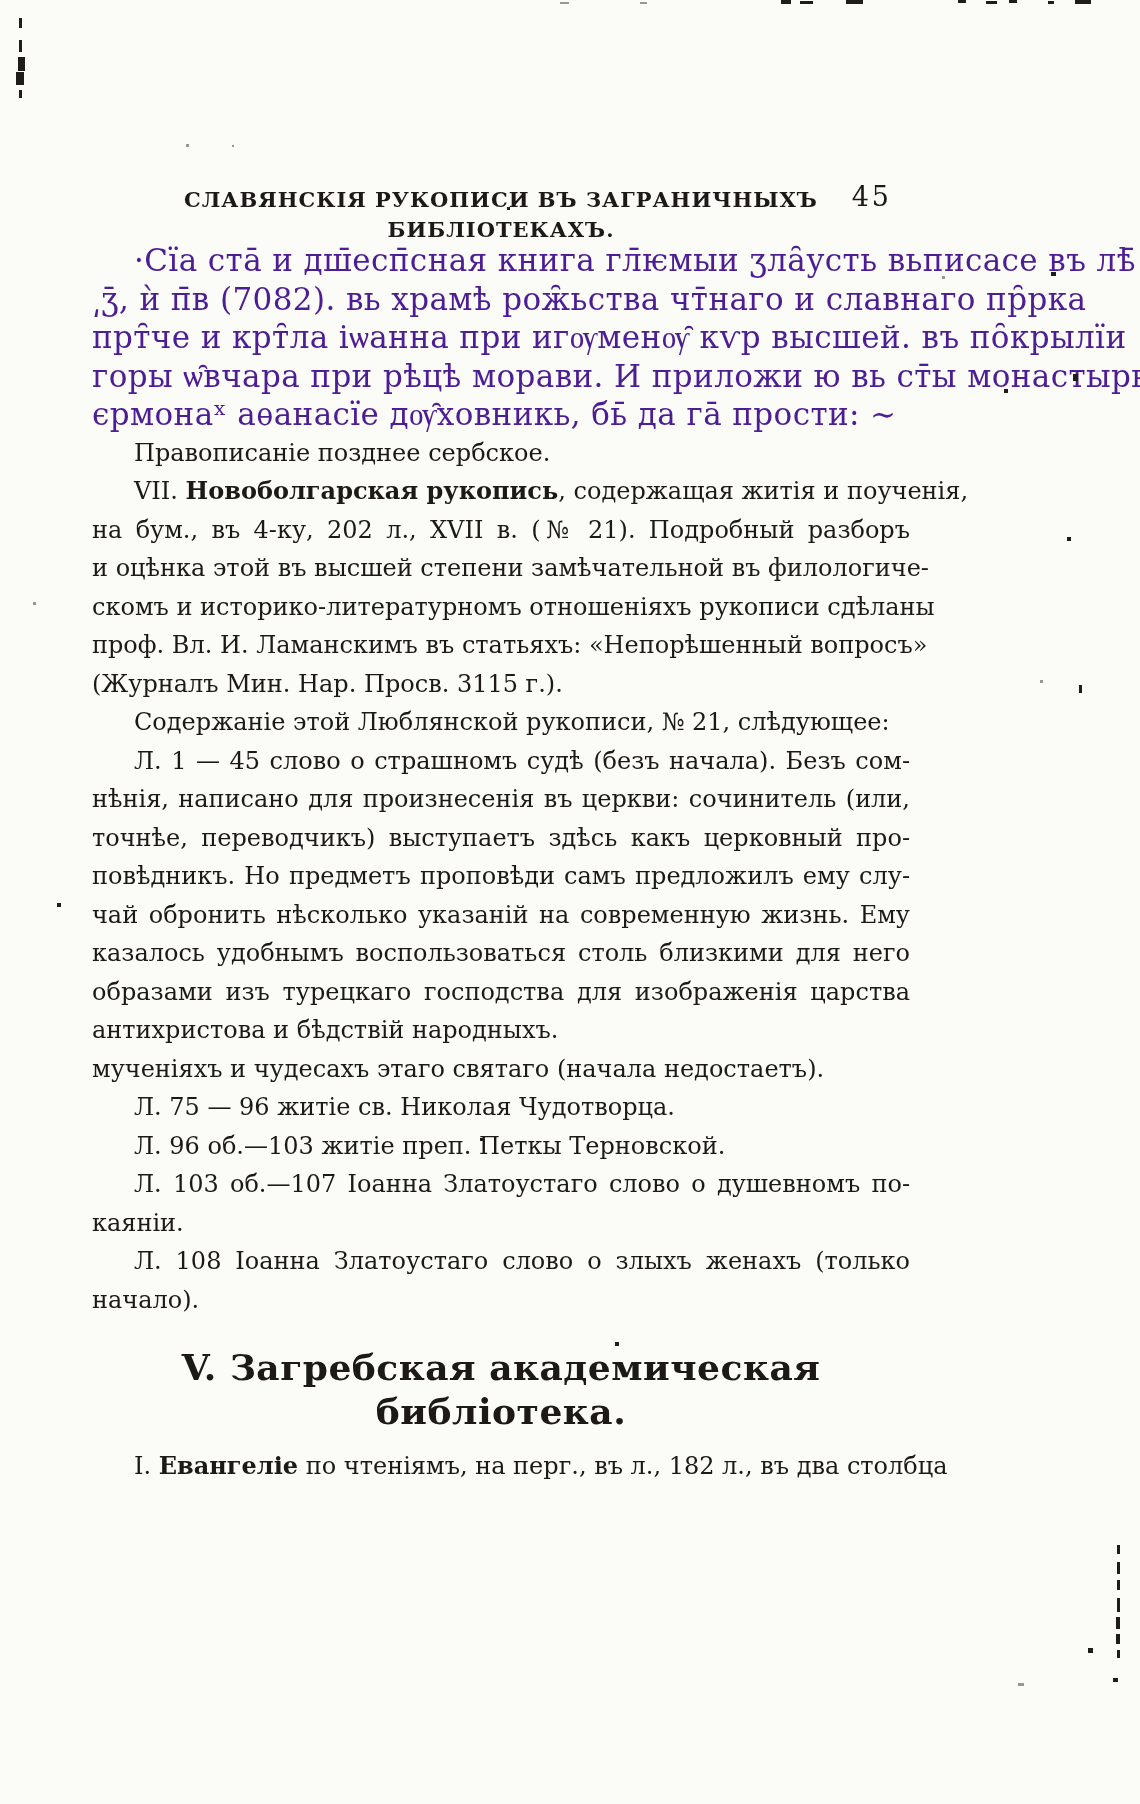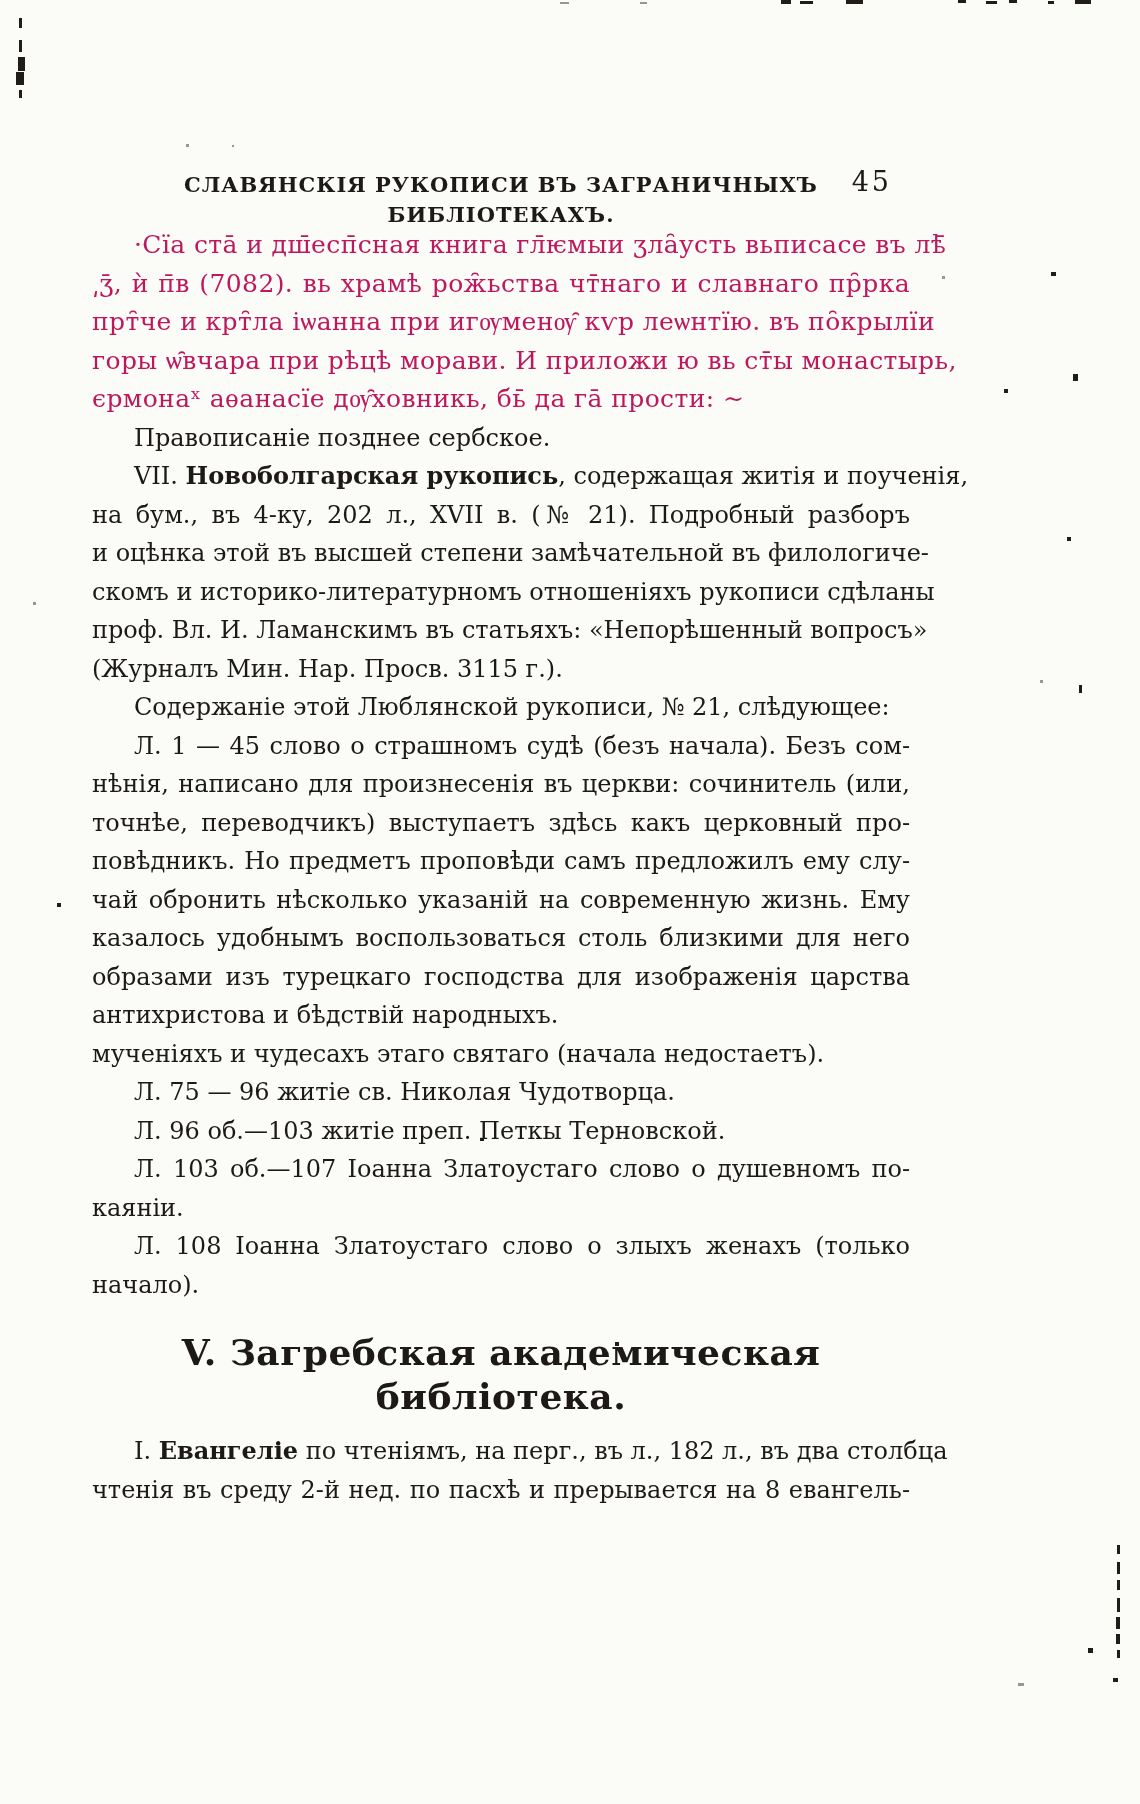--- a/index.html
+++ b/index.html
@@ -6,21 +6,21 @@
   body{
     width:1140px;height:1804px;
     background:#fbfbf8;
     font-family:"DejaVu Serif","Liberation Serif",serif;
     color:#1c1916;
     position:relative;
     overflow:hidden;
   }
   .page-column{
     position:absolute;
-    left:92px;top:170px;
+    left:92px;top:185px;
     width:818px;
   }
   .running-header{
     position:relative;
     height:32px;
     margin-bottom:24px;
   }
   .running-title{
     text-align:center;
     font-weight:bold;
@@ -41,23 +41,23 @@
     height:38.5px;
     text-align:justify;
     text-align-last:justify;
     white-space:nowrap;
   }
   .line.end{
     text-align-last:left;
   }
   .line.indent{padding-left:42px;}
   .cs .line{
-    font-size:25px;
+    font-size:31px;
     letter-spacing:0.4px;
-    color:#be185d;
+    color:#4c1d95;
   }
   .bold{font-weight:bold;}
   .section-heading{
     font-size:36px;
     font-weight:bold;
     text-align:center;
     line-height:44px;
     margin-top:26px;
     margin-bottom:14px;
     letter-spacing:0.5px;
@@ -73,21 +73,21 @@
 
 <div class="page-column">
   <div class="running-header">
     <div class="running-title">СЛАВЯНСКІЯ РУКОПИСИ ВЪ ЗАГРАНИЧНЫХЪ БИБЛІОТЕКАХЪ.</div>
     <div class="page-number">45</div>
   </div>
   <div>
       <div class="para cs">
         <div class="line indent"><span>·Сїа ста̄ и дш̄есп̄сная книга гл̄ѥмыи ʒла̑усть вьписасе въ лѣ̄</span></div>
         <div class="line"><span>͵ʒ̄, ѝ п̄в (7082). вь храмѣ рож̑ьства чт̄наго и славнаго пр̑рка</span></div>
-        <div class="line"><span>прт̑че и крт̑ла іѡанна при игѹменѹ̑ кѵр леѡнтїю. въ по̑крылїи</span></div>
+        <div class="line"><span>прт̑че и крт̑ла іѡанна при игѹменѹ̑ кѵр высшей. въ по̑крылїи</span></div>
         <div class="line"><span>горы ѡ̑вчара при рѣцѣ морави. И приложи ю вь ст̄ы монастырь,</span></div>
         <div class="line end"><span>єрмонаˣ аѳанасїе дѹ̑ховникь, бь̄ да га̄ прости: ∼</span></div>
       </div>
       <div class="para">
         <div class="line indent end"><span>Правописаніе позднее сербское.</span></div>
       </div>
       <div class="para">
         <div class="line indent"><span>VII. </span><span class="bold">Новоболгарская рукопись</span><span>, содержащая житія и поученія,</span></div>
         <div class="line"><span>на бум., въ 4-ку, 202 л., XVII в. (№ 21). Подробный разборъ</span></div>
         <div class="line"><span>и оцѣнка этой въ высшей степени замѣчательной въ филологиче-</span></div>
@@ -121,21 +121,20 @@
         <div class="line indent"><span>Л. 103 об.—107 Іоанна Златоустаго слово о душевномъ по-</span></div>
         <div class="line end"><span>каяніи.</span></div>
       </div>
       <div class="para">
         <div class="line indent"><span>Л. 108 Іоанна Златоустаго слово о злыхъ женахъ (только</span></div>
         <div class="line end"><span>начало).</span></div>
       </div>
       <div class="section-heading">V. Загребская академическая библіотека.</div>
       <div class="para">
         <div class="line indent"><span>I. </span><span class="bold">Евангеліе</span><span> по чтеніямъ, на перг., въ л., 182 л., въ два столбца</span></div>
-        <div class="line"><span>чтенія въ среду 2-й нед. по пасхѣ и прерывается на 8 евангель-</span></div>
       </div>
     </div>
 </div>
 
 <div>
   <div class="artifact" style="left:781px;top:0;width:10px;height:4px;"></div>
   <div class="artifact" style="left:800px;top:1px;width:13px;height:3px;"></div>
   <div class="artifact" style="left:846px;top:0;width:17px;height:4px;"></div>
   <div class="artifact" style="left:958px;top:0;width:8px;height:3px;"></div>
   <div class="artifact" style="left:986px;top:1px;width:11px;height:3px;"></div>

